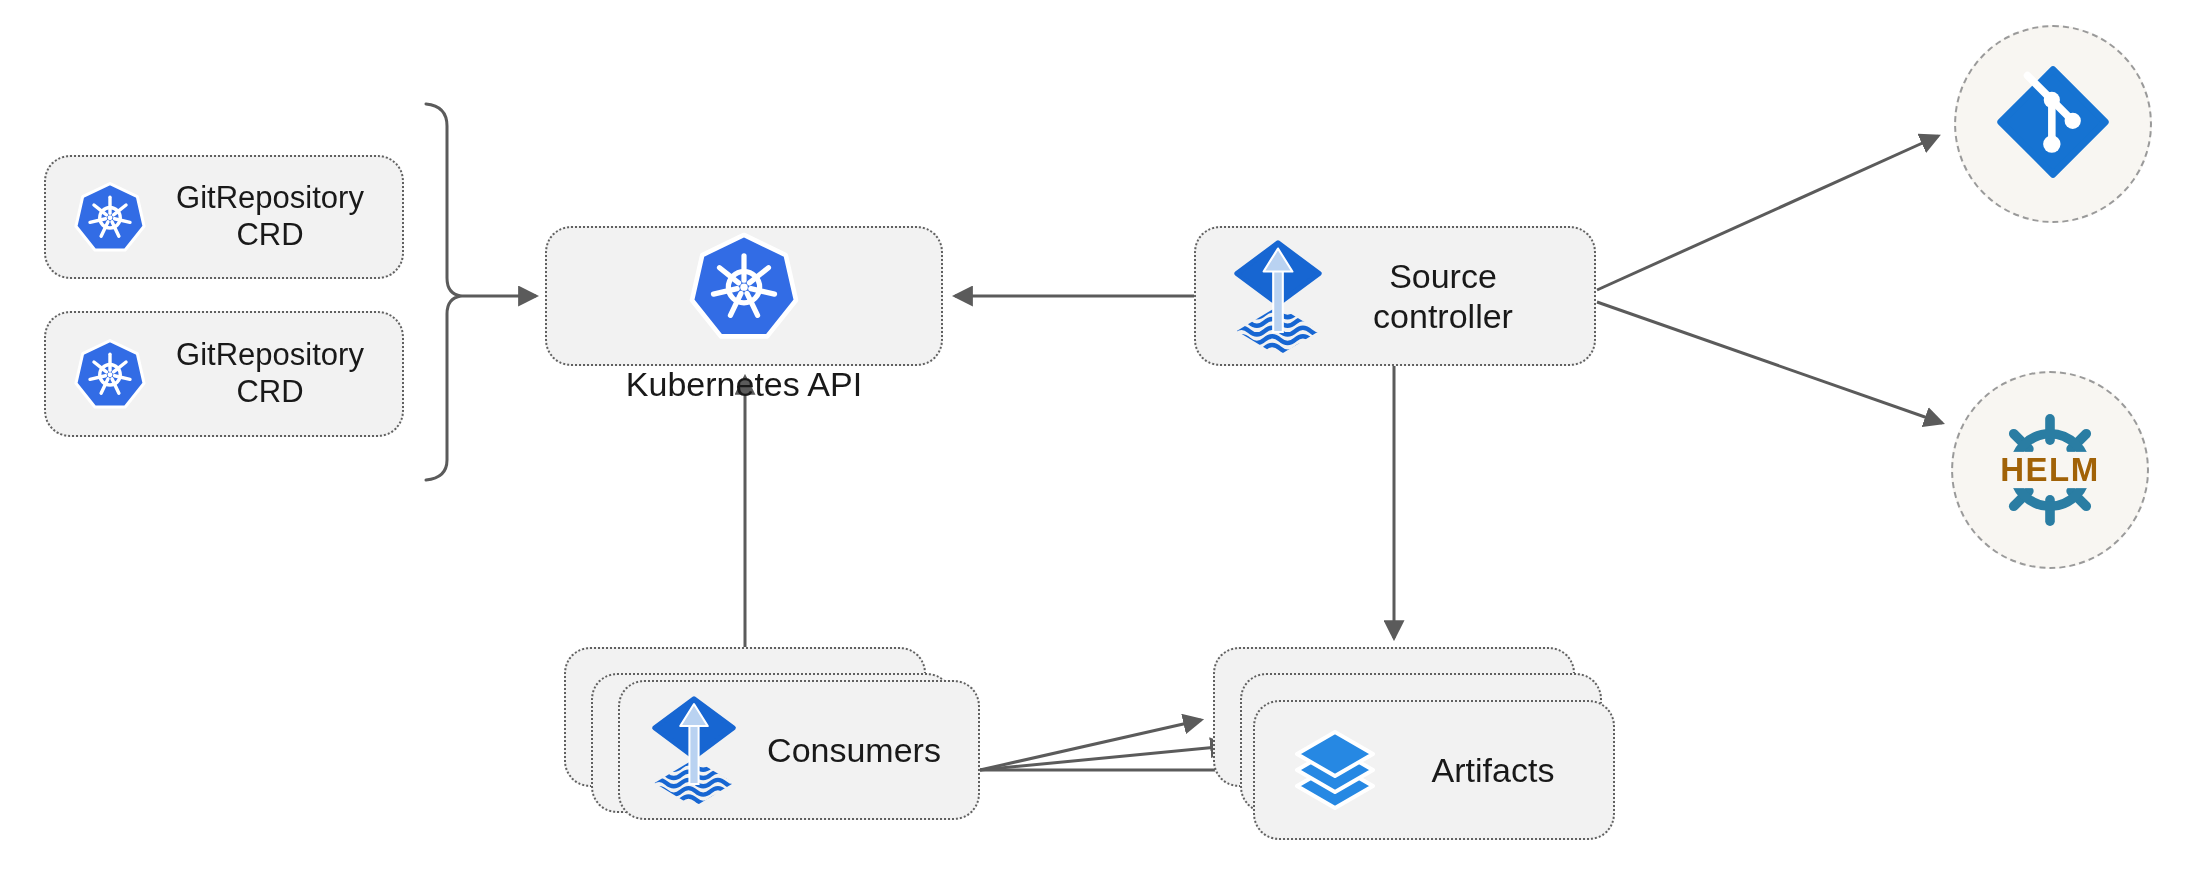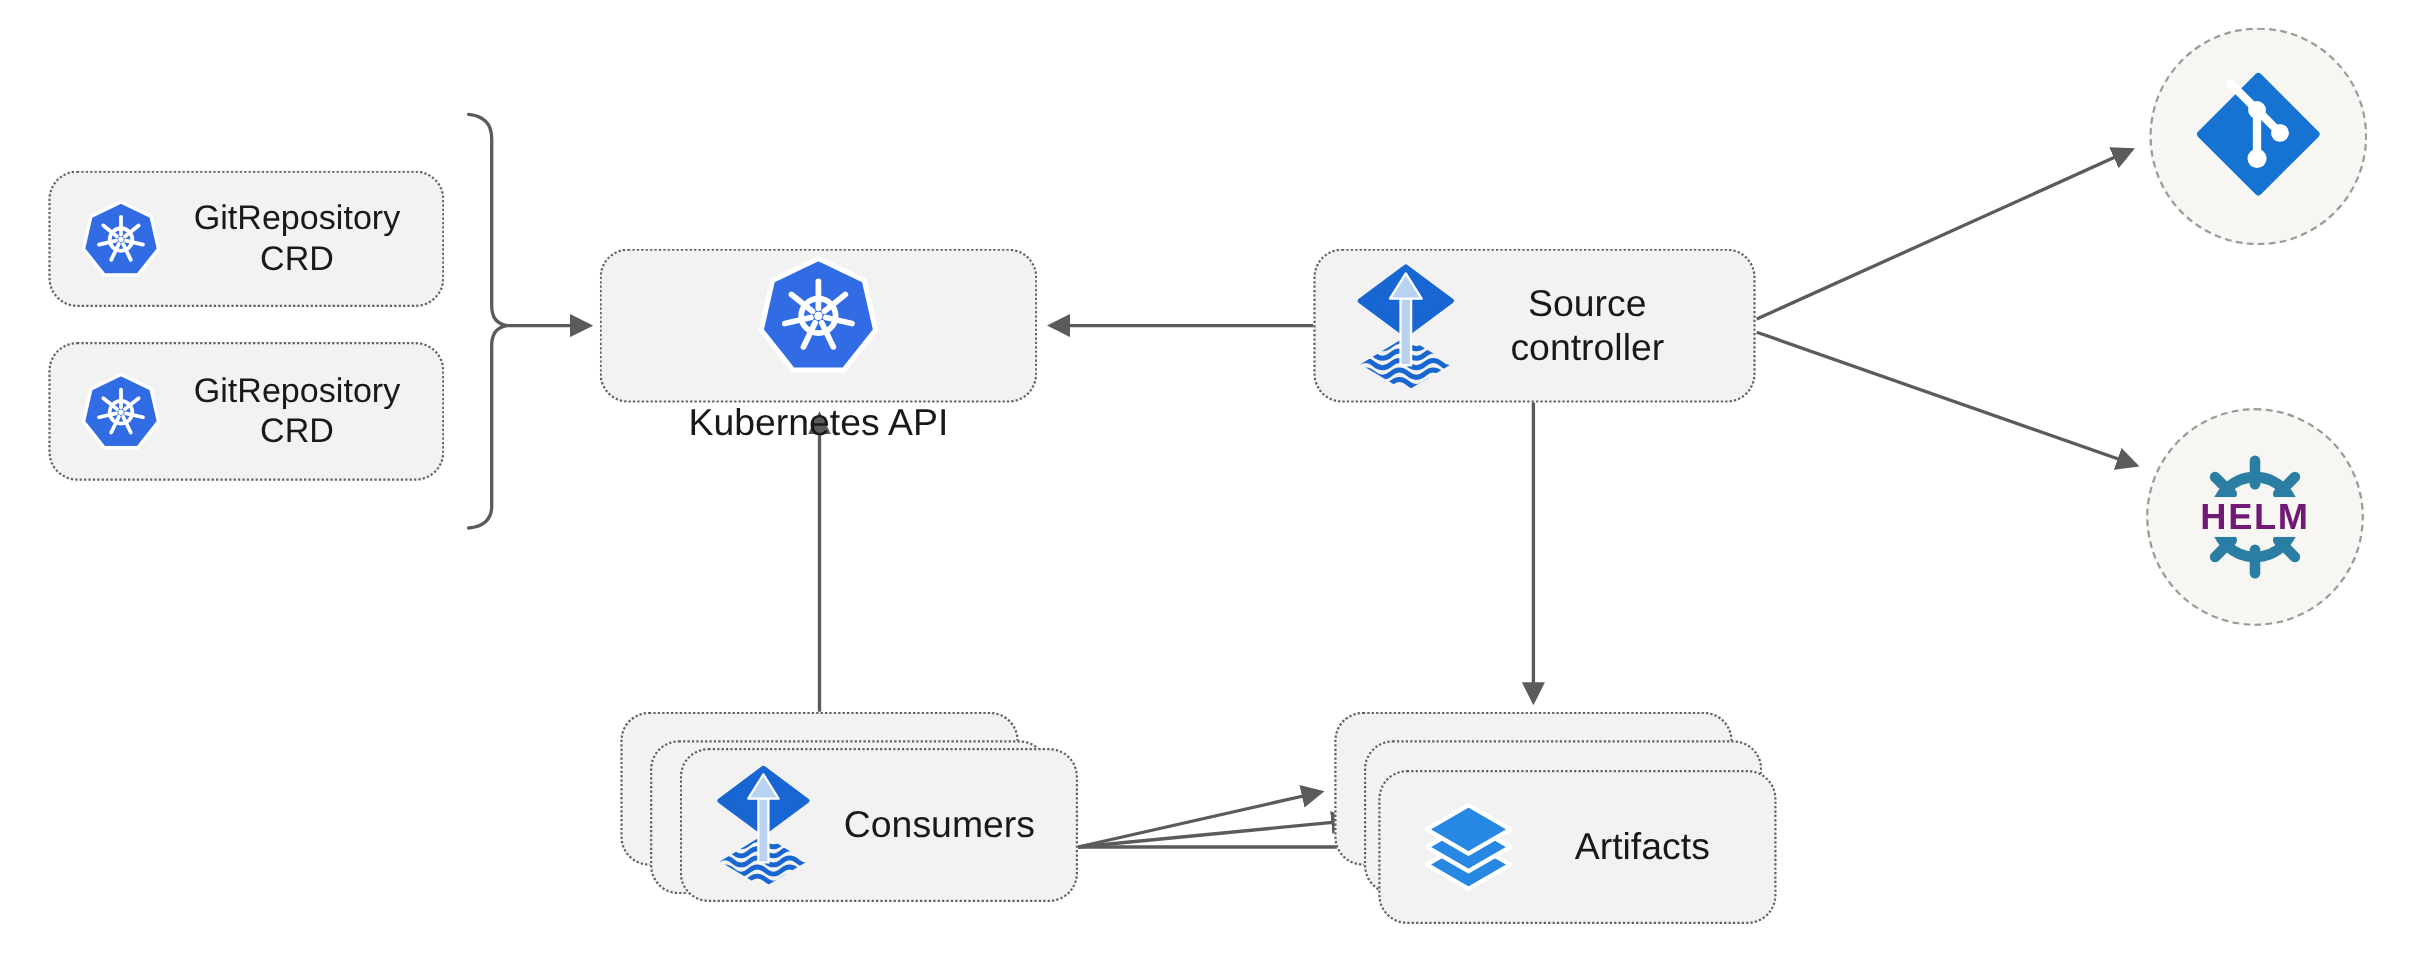--- a/index.html
+++ b/index.html
@@ -57,21 +57,21 @@
   .helm-icon-wrap { position: relative; width: 128px; height: 128px; }
   .helm-text {
     position: absolute;
     inset: 0;
     display: flex;
     align-items: center;
     justify-content: center;
     font-size: 33px;
     font-weight: bold;
     letter-spacing: 1.5px;
-    color: #701a75;
+    color: #a16207;
   }
 </style>
 </head>
 <body>
 
 <div class="canvas">
 
   <svg width="0" height="0" style="position:absolute" aria-hidden="true">
     <defs>
       <symbol id="sym-k8s" viewBox="0 0 100 100">

